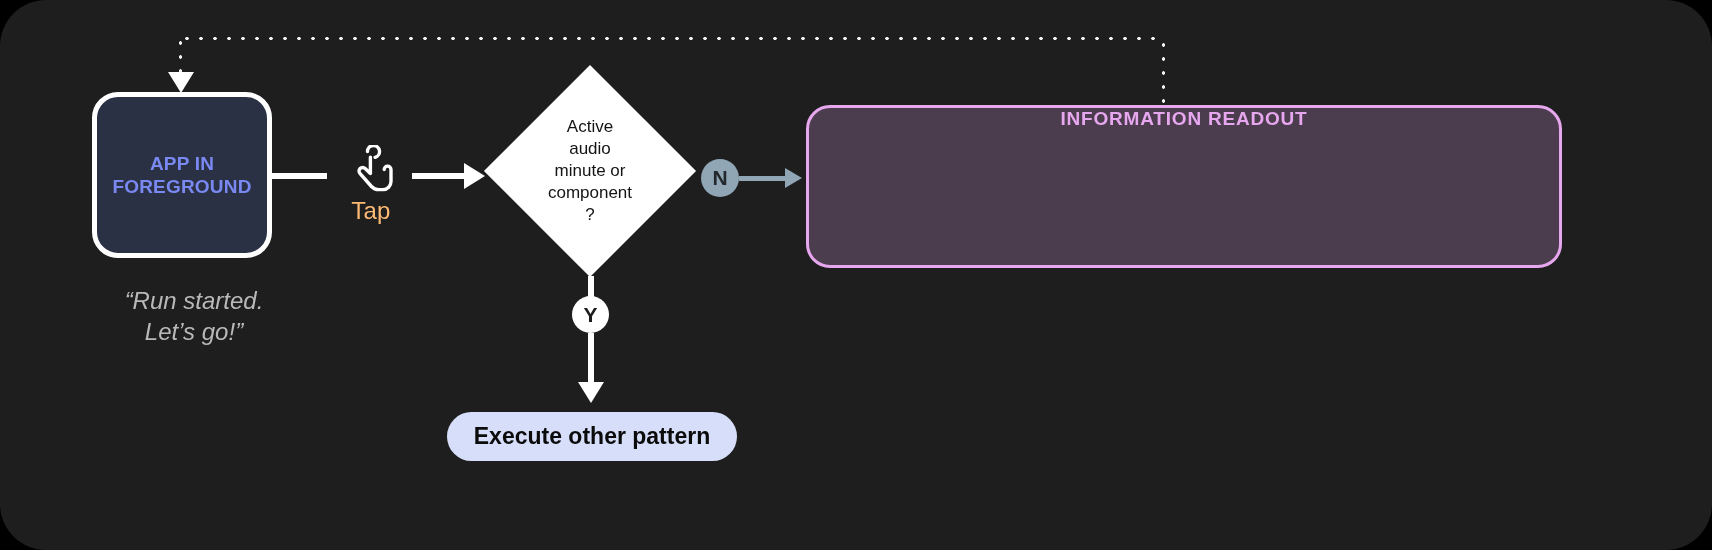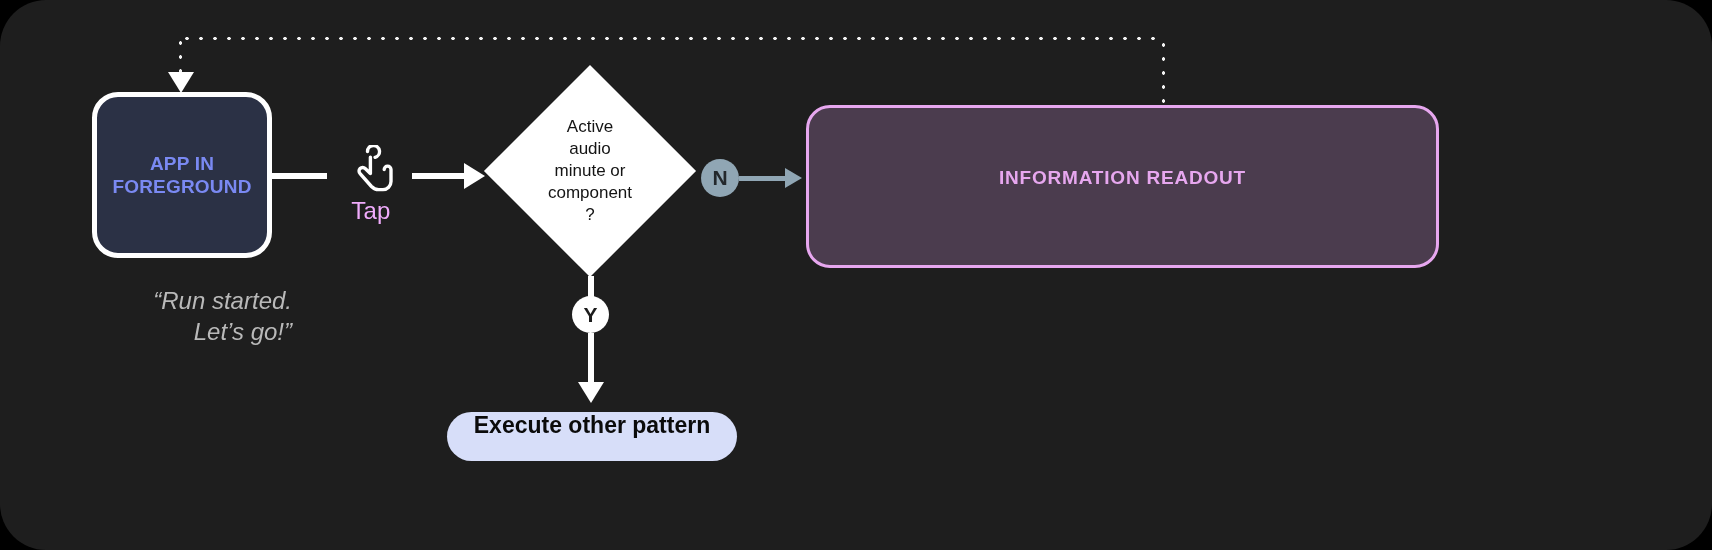--- a/index.html
+++ b/index.html
@@ -37,41 +37,41 @@
   #app-node .label {
     color: #7a89f2;
     font-size: 19px;
     font-weight: bold;
     line-height: 1.22;
     text-align: center;
     letter-spacing: 0.2px;
   }
   #app-caption {
     position: absolute;
-    left: 52px;
+    left: 74px;
     top: 286px;
     width: 240px;
-    text-align: right;
+    text-align: center;
     color: #b9b9b9;
     font-size: 24px;
     font-style: italic;
     line-height: 1.28;
   }
 
   
   #tap-group {
     position: absolute;
     left: 333px;
     top: 145px;
     width: 76px;
     text-align: center;
   }
   #tap-icon { display: block; margin: 0 auto; }
   #tap-label {
-    color: #f0abfc;
+    color: #fdba74;
     font-size: 24px;
     margin-top: 2px;
     letter-spacing: 0.2px;
   }
 
   
   .hline {
     position: absolute;
     height: 6px;
     background: #ffffff;
@@ -164,30 +164,29 @@
     border-top: 10px solid transparent;
     border-bottom: 10px solid transparent;
     border-left: 17px solid #90a6b4;
   }
 
   
   #readout {
     position: absolute;
     left: 806px;
     top: 105px;
-    width: 633px;
+    width: 756px;
     height: 163px;
     box-sizing: border-box;
     background: #4b3c4e;
     border: 3px solid #e7a7ef;
     border-radius: 24px;
     display: flex;
     flex-direction: column;
     align-items: center;
-    justify-content: center;
   }
   #readout-title {
     color: #e7a7ef;
     font-size: 19px;
     font-weight: bold;
     letter-spacing: 0.8px;
     margin-bottom: 18px;
   }
   #readout-body {
     color: #ffffff;
@@ -202,21 +201,21 @@
   
   #execute-pill {
     position: absolute;
     left: 447px;
     top: 412px;
     width: 290px;
     height: 49px;
     background: #d7def9;
     border-radius: 26px;
     display: flex;
-    align-items: flex-start;
+    align-items: center;
     justify-content: center;
     color: #0b0b0b;
     font-size: 23px;
     font-weight: bold;
   }
 
   
   .dotted-h {
     position: absolute;
     height: 5px;

